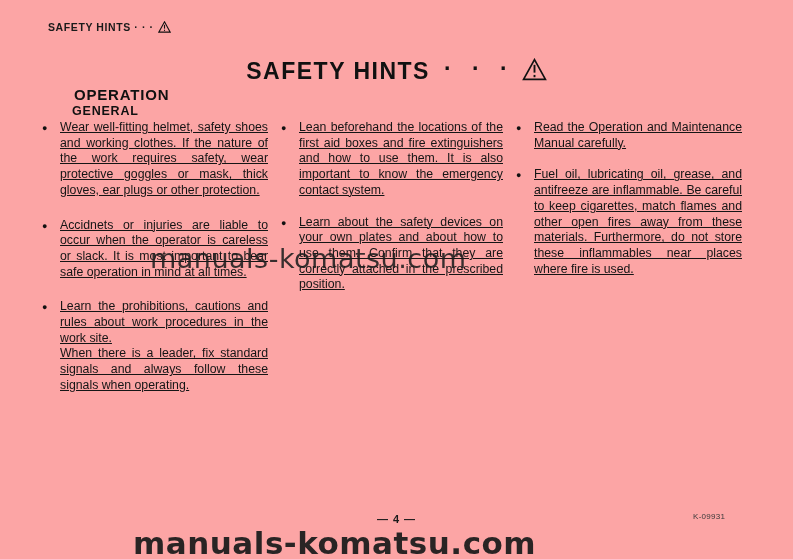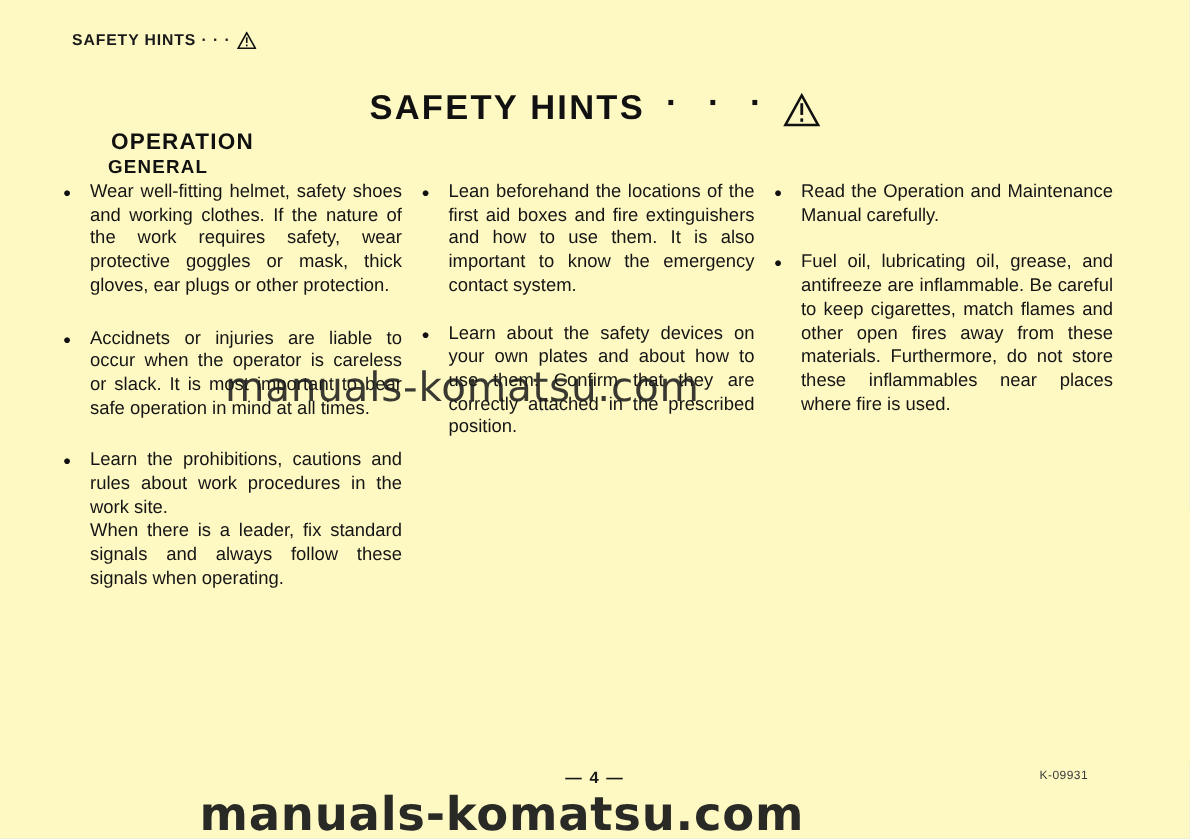--- a/index.html
+++ b/index.html
@@ -1,34 +1,34 @@
 <!DOCTYPE html>
 <html><head>
 <meta charset="utf-8">
 <style>
   html,body{margin:0;padding:0;background:#e8e8e8;}
   .page{
     position:relative;
     width:793px;height:559px;
-    background:#fef9c3;
+    background:#fca5a5;
     overflow:hidden;
     font-family:"Liberation Sans","DejaVu Sans",sans-serif;
     color:#151515;
     -webkit-font-smoothing:antialiased;
   }
   
   .running-header{
     position:absolute;left:48px;top:21px;
     font-size:10.5px;font-weight:bold;letter-spacing:0.6px;
     display:flex;align-items:center;gap:4px;color:#1a1a1a;
   }
   
   .title-row{
     position:absolute;left:0;top:58px;width:793px;
-    display:flex;align-items:flex-end;justify-content:center;gap:14px;
+    display:flex;align-items:flex-start;justify-content:center;gap:14px;
   }
   .title-text{font-size:23px;font-weight:bold;letter-spacing:1.5px;color:#111;}
   .title-dots{font-size:23px;font-weight:bold;word-spacing:14px;letter-spacing:0;position:relative;top:-3px;color:#111;}
   
   .sec-op{position:absolute;left:42px;top:86px;font-size:15px;font-weight:bold;letter-spacing:0.8px;color:#111;margin-left:32px;}
   .sec-gen{position:absolute;left:42px;top:104px;font-size:12.5px;font-weight:bold;letter-spacing:0.8px;color:#111;margin-left:30px;}
   
   .columns{
     position:absolute;left:42px;top:120px;width:700px;
     display:flex;gap:13px;
@@ -40,21 +40,21 @@
     padding-left:18px;
     margin-bottom:16px;
     font-size:12.3px;line-height:15.7px;
     text-align:justify;
   }
   .col.c1 .bullet{margin-bottom:19px;}
   .bullet .dot{
     position:absolute;left:0;top:1px;
     font-size:9px;line-height:15px;color:#111;
   }
-  .bullet p{margin:0;}
+  .bullet p{margin:0;text-decoration:underline;}
   
   .watermark{
     position:absolute;
     font-family:"DejaVu Sans","Liberation Sans",sans-serif;
     font-weight:500;color:#1e1e1e;white-space:nowrap;
   }
   .watermark.center{left:150px;top:243px;font-size:27px;opacity:0.88;letter-spacing:0.5px;}
   .watermark.bottom{left:133px;top:525px;font-size:31px;font-weight:600;opacity:0.95;letter-spacing:0.5px;}
   
   .page-num{position:absolute;left:0;top:513px;width:793px;text-align:center;font-size:11px;font-weight:bold;color:#1a1a1a;letter-spacing:1px;}

